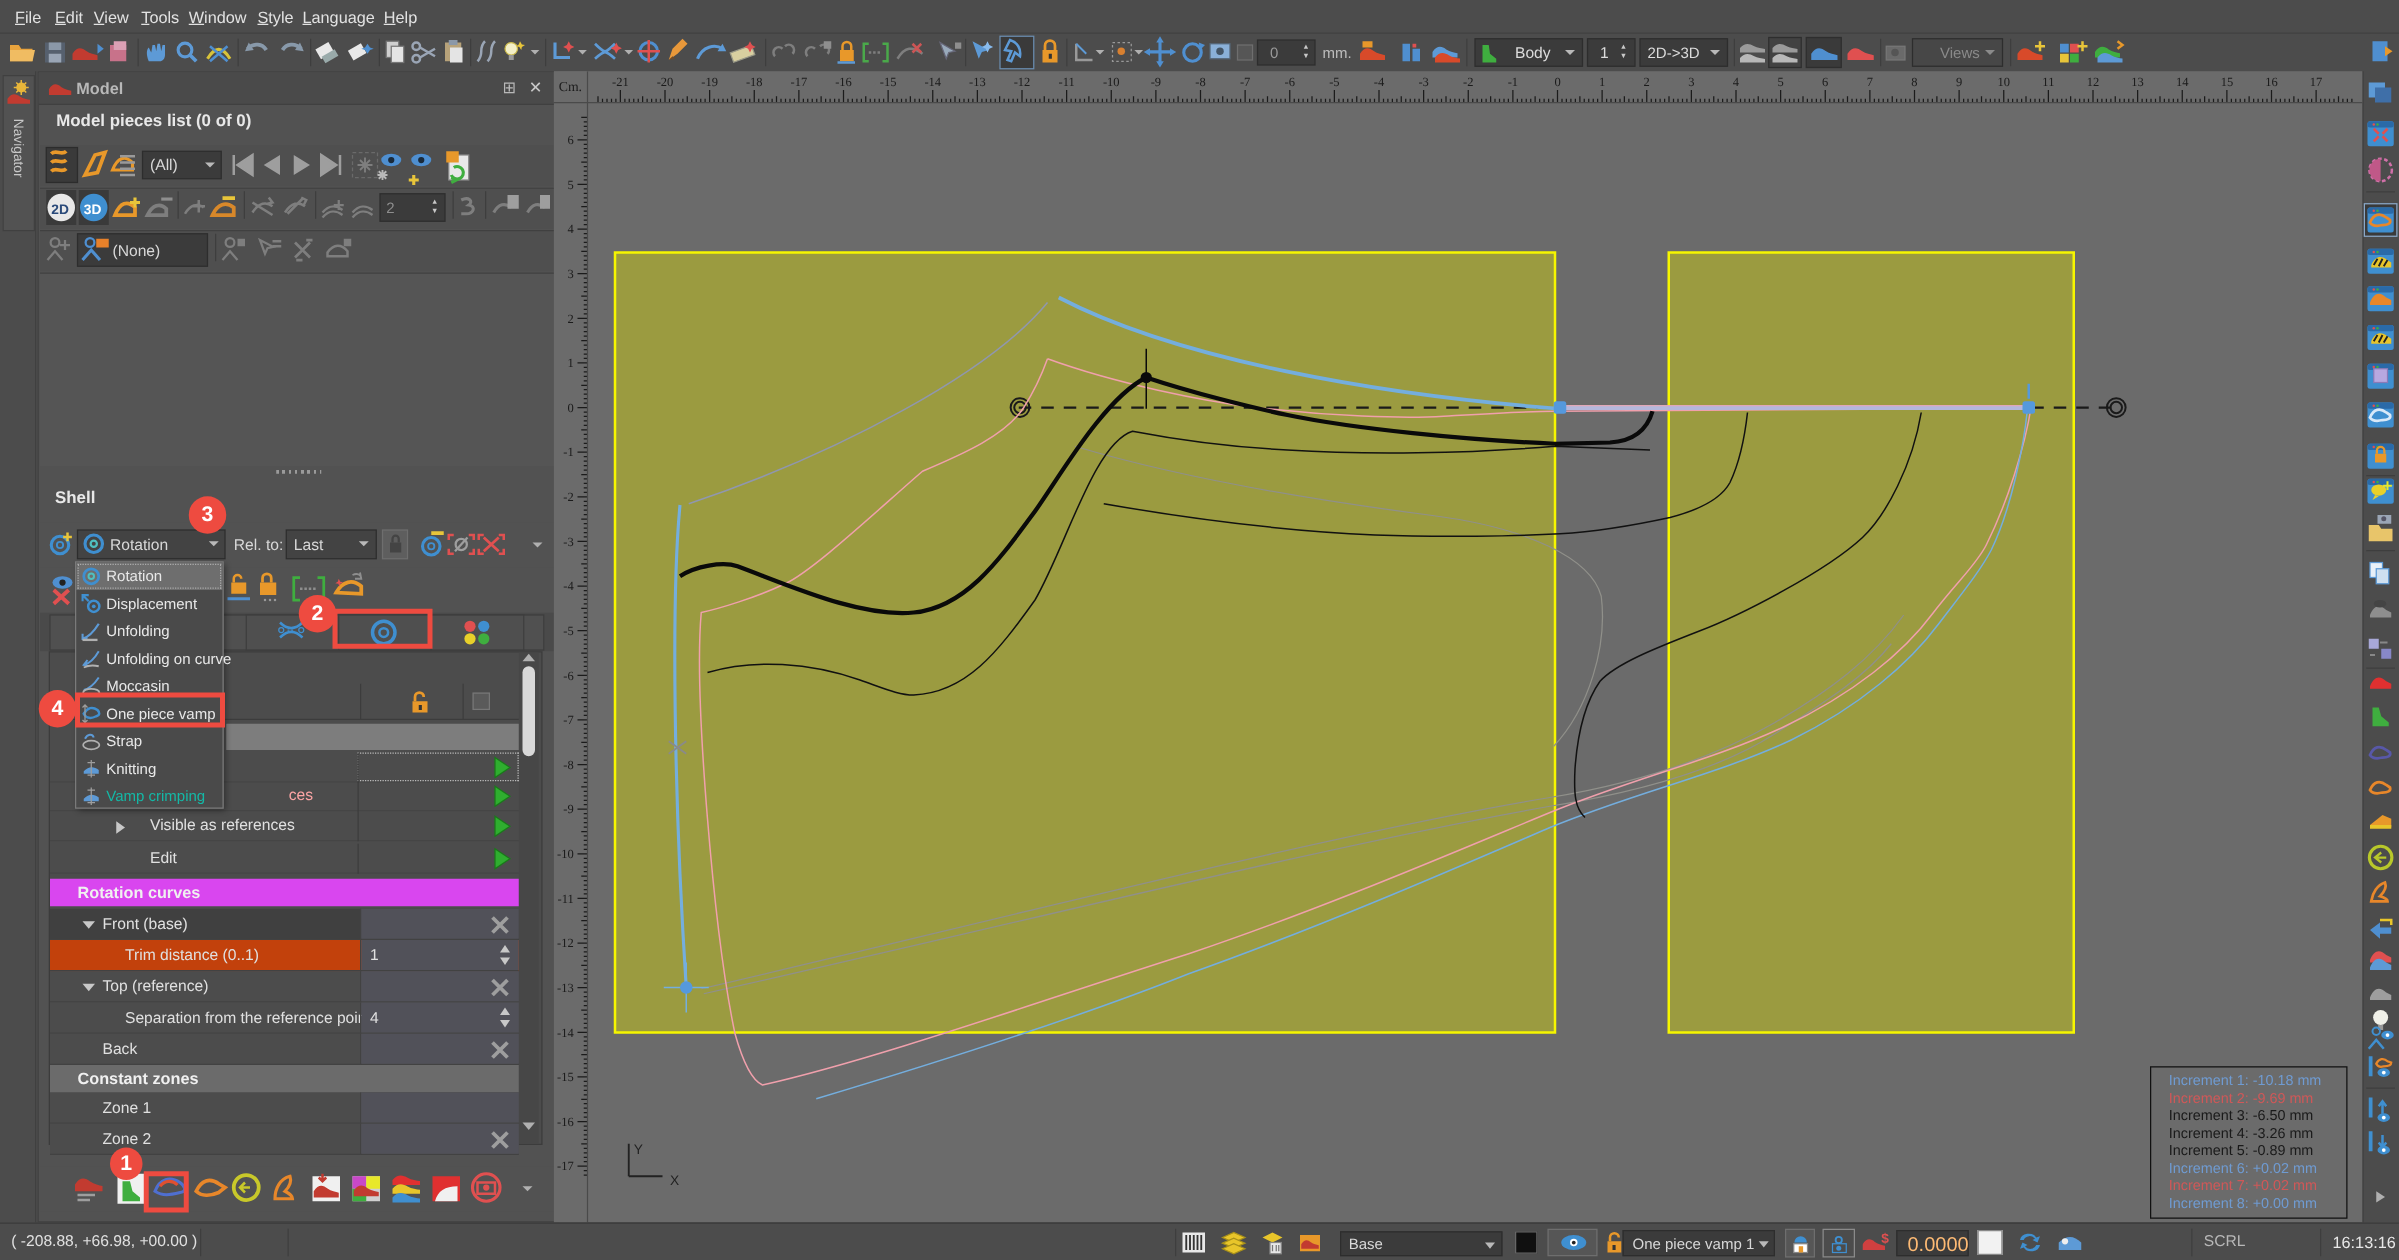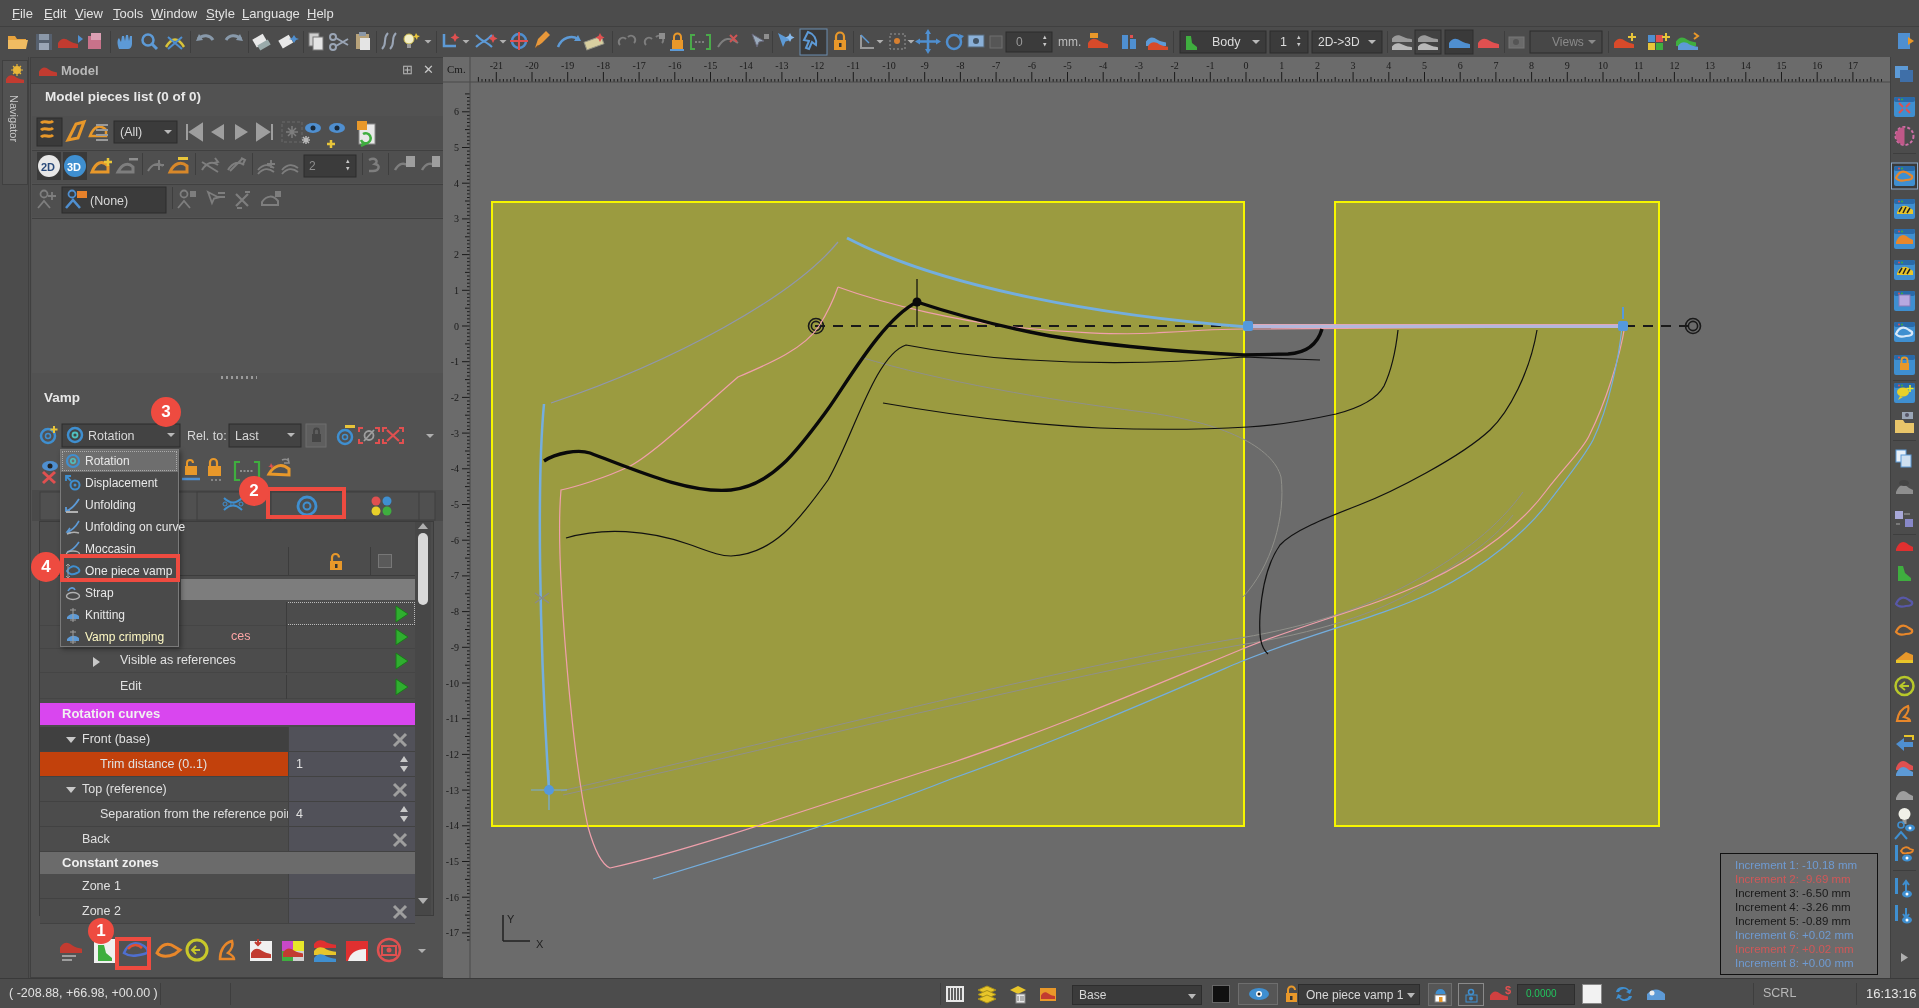--- a/index.html
+++ b/index.html
@@ -262,21 +262,21 @@
       <rect x="158" y="7" width="6" height="6" fill="#7e7e7e"></rect>
       <path d="M176 8 l4 11 l2 -4.5 l4.5 -1 Z" fill="none" stroke="#7e7e7e" stroke-width="1.8"></path>
       <rect x="186" y="8" width="7" height="2" fill="#7e7e7e"></rect>
       <rect x="186" y="12" width="7" height="2" fill="#7e7e7e"></rect>
       <path d="M204 10 l12 12 M216 10 l-12 12 M213 8 l5 0 M205 24 l5 0" stroke="#7e7e7e" stroke-width="2.2" fill="none"></path>
       <path d="M230 18 c5 -7 11 -7 16 -1 l0 4 l-16 0 Z" fill="none" stroke="#7e7e7e" stroke-width="2"></path>
       <rect x="243" y="7" width="6" height="6" fill="#7e7e7e"></rect>
     </svg>
     <div class="abs" style="left:1px;top:160px;width:414px;height:155px;background:#555555;border-top:1px solid #404040;"></div>
     <div class="abs" style="left:190px;top:318px;width:36px;height:3px;background:repeating-linear-gradient(90deg,#9a9a9a 0 2px,transparent 2px 5px);"></div>
-    <span class="abs" style="left:13px;top:332px;font-size:13.5px;font-weight:bold;color:#e8e8e8;">Vamp</span>
+    <span class="abs" style="left:13px;top:332px;font-size:13.5px;font-weight:bold;color:#e8e8e8;">Shell</span>
     <svg class="abs" style="left:1px;top:360px;" width="415" height="36">
       <rect width="415" height="36" fill="#525252"></rect>
       <circle cx="16" cy="18" r="7" fill="none" stroke="#3f8fd0" stroke-width="2.5"></circle>
       <circle cx="16" cy="18" r="2.5" fill="none" stroke="#3f8fd0" stroke-width="1.5"></circle>
       <path d="M22 8 v7 M18.5 11.5 h7" stroke="#e8c53a" stroke-width="2"></path>
       <rect x="30" y="6" width="118" height="23" fill="#434343" stroke="#2d2d2d"></rect>
       <circle cx="43" cy="17" r="7" fill="none" stroke="#3f8fd0" stroke-width="2.5"></circle>
       <circle cx="43" cy="17" r="2.5" fill="none" stroke="#4fc0c0" stroke-width="1.8"></circle>
       <text x="56" y="22" font-size="12.5" fill="#d8d8d8">Rotation</text>
       <path d="M135 15 L143 15 L139 19 Z" fill="#b9b9b9"></path>
@@ -529,21 +529,21 @@
         <path d="M2 10 C6 6 10 6 14 9 L14 12 L2 12 Z" fill="#5d9ad6"></path>
         <path d="M8 1 v14 M5 3 h6 M5 13 h6" stroke="#9e9e9e" stroke-width="1" fill="none"></path>
       </svg>
       <span class="abs" style="left:24px;top:4px;font-size:12px;color:#e8e8e8;white-space:nowrap;">Knitting</span>
     </div>
     <div class="abs" style="left:0;top:176px;width:117px;height:22px;">
       <svg class="abs" style="left:4px;top:3px;" width="16" height="16">
         <path d="M2 10 C6 6 10 6 14 9 L14 12 L2 12 Z" fill="#5d9ad6"></path>
         <path d="M8 1 v14 M5 3 h6 M5 13 h6" stroke="#9e9e9e" stroke-width="1" fill="none"></path>
       </svg>
-      <span class="abs" style="left:24px;top:4px;font-size:12px;color:#fef9c3;white-space:nowrap;">Vamp crimping</span>
+      <span class="abs" style="left:24px;top:4px;font-size:12px;color:#14b8a6;white-space:nowrap;">Vamp crimping</span>
     </div>
   </div>
 <div class="abs" style="left:151px;top:397px;width:30px;height:30px;border-radius:50%;background:#ee4b40;color:#fff;font-size:17px;font-weight:bold;text-align:center;line-height:30px;z-index:50;">3</div>
 <div class="abs" style="left:266px;top:487px;width:80px;height:32px;border:4px solid #ee4b40;z-index:49;"></div>
 <div class="abs" style="left:239px;top:476px;width:30px;height:30px;border-radius:50%;background:#ee4b40;color:#fff;font-size:17px;font-weight:bold;text-align:center;line-height:30px;z-index:50;">2</div>
 <div class="abs" style="left:60px;top:554px;width:120px;height:28px;border:4px solid #ee4b40;z-index:49;"></div>
 <div class="abs" style="left:31px;top:552px;width:30px;height:30px;border-radius:50%;background:#ee4b40;color:#fff;font-size:17px;font-weight:bold;text-align:center;line-height:30px;z-index:50;">4</div>
 <div class="abs" style="left:115px;top:937px;width:36px;height:33px;border:4px solid #ee4b40;z-index:49;"></div>
 <div class="abs" style="left:88px;top:918px;width:26px;height:26px;border-radius:50%;background:#ee4b40;color:#fff;font-size:17px;font-weight:bold;text-align:center;line-height:26px;z-index:50;">1</div>
 <svg class="abs" style="left:443px;top:57px;" width="1447" height="921">
@@ -820,21 +820,21 @@
         <circle cx="8" cy="5" r="2.5" fill="none" stroke="#3f8fd0" stroke-width="1.5"></circle>
         <rect x="3" y="8" width="11" height="7" fill="none" stroke="#3f8fd0"></rect>
         <circle cx="8" cy="11.5" r="2" fill="#3f8fd0"></circle>
       </svg>
     </div>
     <svg class="abs" style="left:1490px;top:5px;" width="26" height="20">
       <path d="M0 11.5 C3.2399999999999998 6 6.84 7.0 9.9 9.5 C12.6 11.5 15.84 12.0 18 12.5 L18 16 L0 16 Z" fill="#d04040" opacity="1.0"></path>
       <text x="15" y="10" font-size="11" font-weight="bold" fill="#e05050">$</text>
     </svg>
     <div class="abs" style="left:1517px;top:5px;width:58px;height:21px;background:#3b3b3b;border:1px solid #2d2d2d;">
-      <span class="abs" style="left:8px;top:3px;font-size:10px;color:#22c55e;">0.0000</span>
+      <span class="abs" style="left:8px;top:3px;font-size:16px;color:#fdba74;">0.0000</span>
     </div>
     <div class="abs" style="left:1582px;top:5px;width:20px;height:20px;background:#f2f2f2;border:1px solid #888;"></div>
     <svg class="abs" style="left:1612px;top:5px;" width="24" height="20">
       <path d="M4 8 a7 6 0 0 1 13 -2 l3 -1 l-2 5 l-4 -2 l2 -1 a5 4.5 0 0 0 -9 1 Z" fill="#3f8fd0"></path>
       <path d="M20 12 a7 6 0 0 1 -13 2 l-3 1 l2 -5 l4 2 l-2 1 a5 4.5 0 0 0 9 -1 Z" fill="#3f8fd0"></path>
     </svg>
     <svg class="abs" style="left:1645px;top:5px;" width="24" height="20">
       <path d="M2 16 L20 16 L20 10 C14 4 8 4 2 10 Z" fill="#5d9ad6"></path>
       <circle cx="7" cy="9" r="2.5" fill="#eee"></circle>
     </svg>

